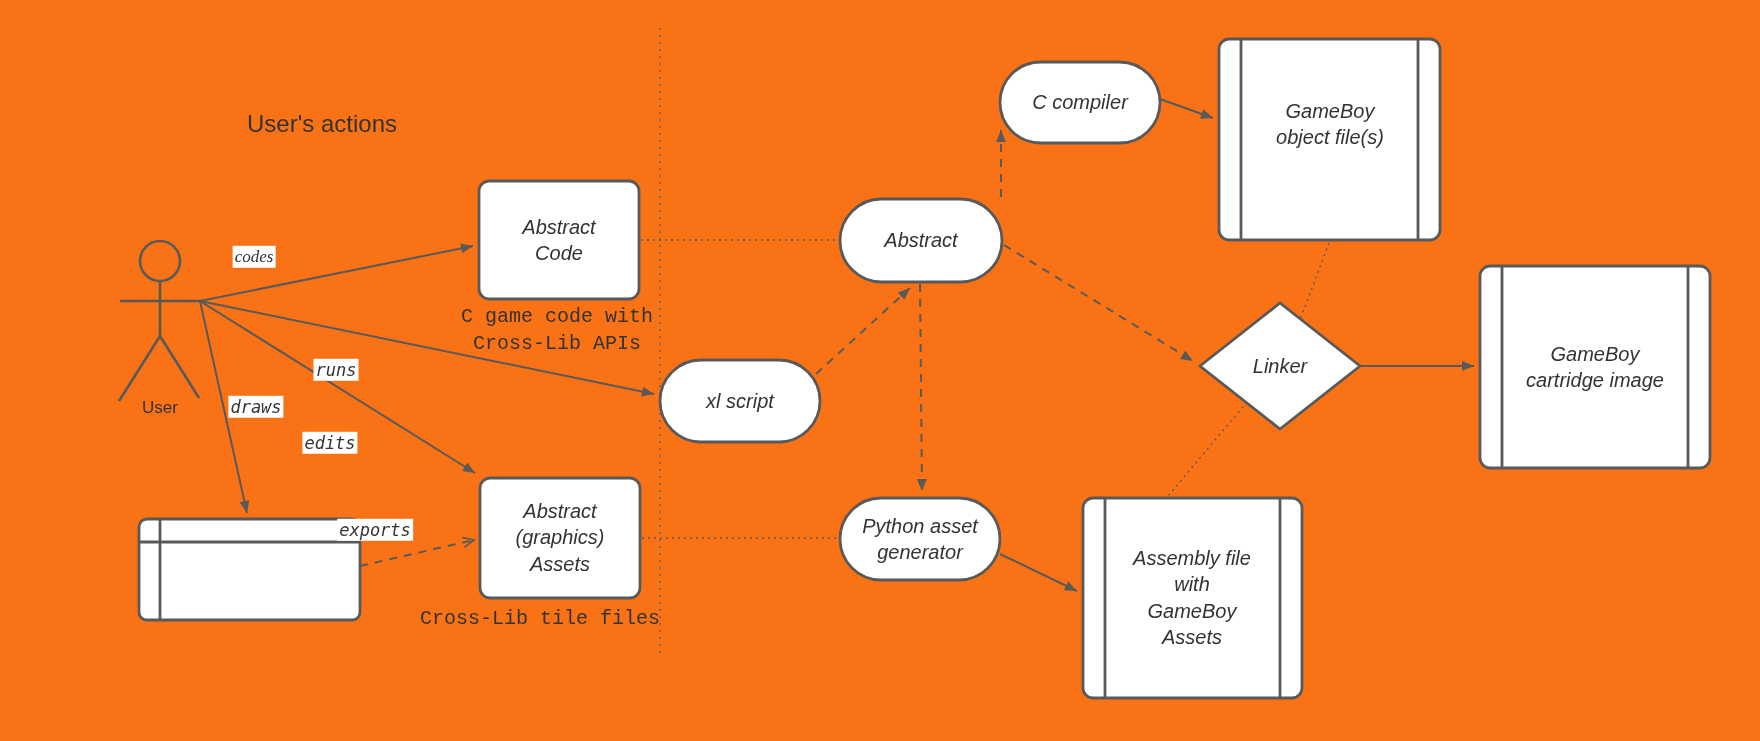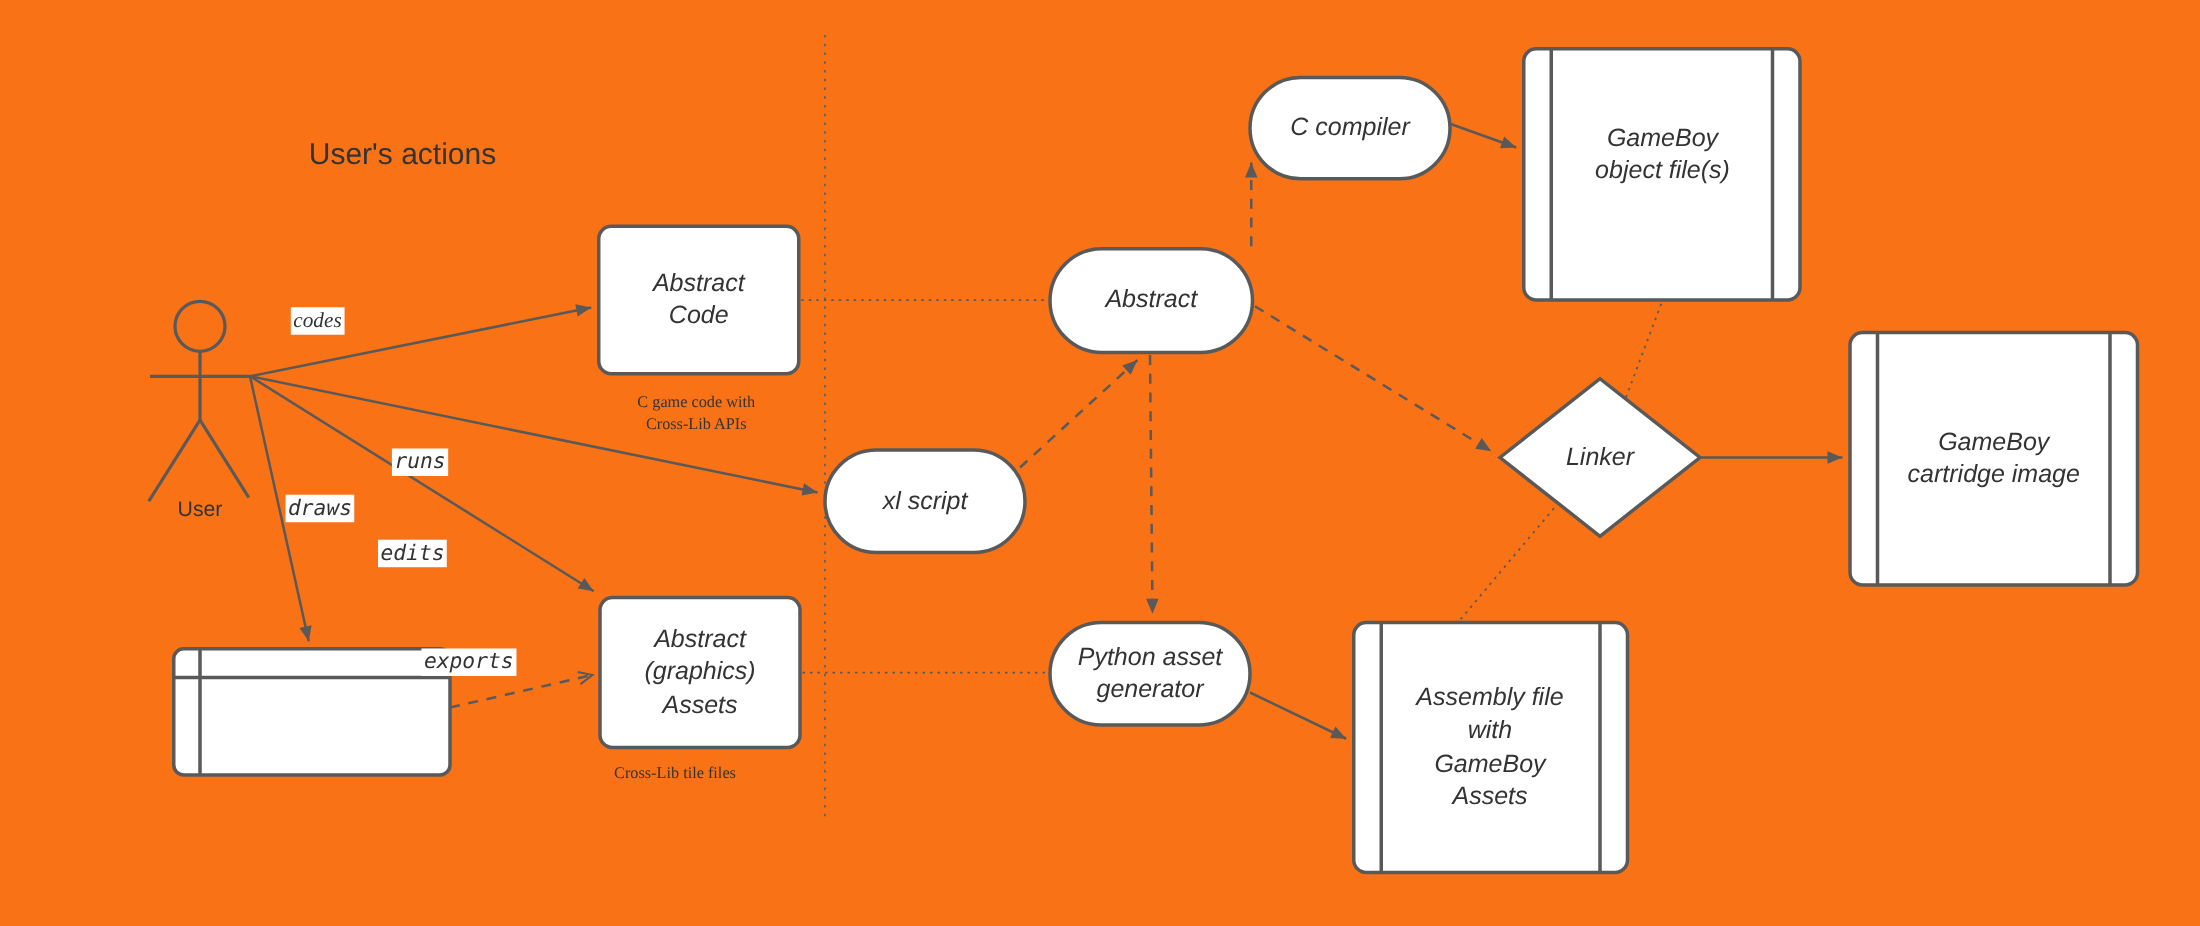--- a/index.html
+++ b/index.html
@@ -8,21 +8,21 @@
     font-family:"Liberation Sans", sans-serif;color:#333333;overflow:hidden;
   }
   #diagram-svg{position:absolute;left:0;top:0;}
   .lbl{
     position:absolute;transform:translate(-50%,-50%);
     white-space:pre-line;text-align:center;color:#333333;line-height:1.32;
   }
   .node-label{font-size:20px;font-style:italic;}
   .title{font-size:24px;}
   .actor-label{font-size:17px;}
-  .caption{font-family:Liberation Serif, serif;font-size:13px;line-height:1.35;}
+  .caption{font-family:Liberation Mono, monospace;font-size:20px;line-height:1.35;}
   .edge-label{
     font-family:"DejaVu Sans Mono", monospace;font-style:italic;font-size:17px;
     background:#ffffff;padding:0 2px;
   }
 </style>
 </head>
 <body>
 
 <div id="canvas">
 

